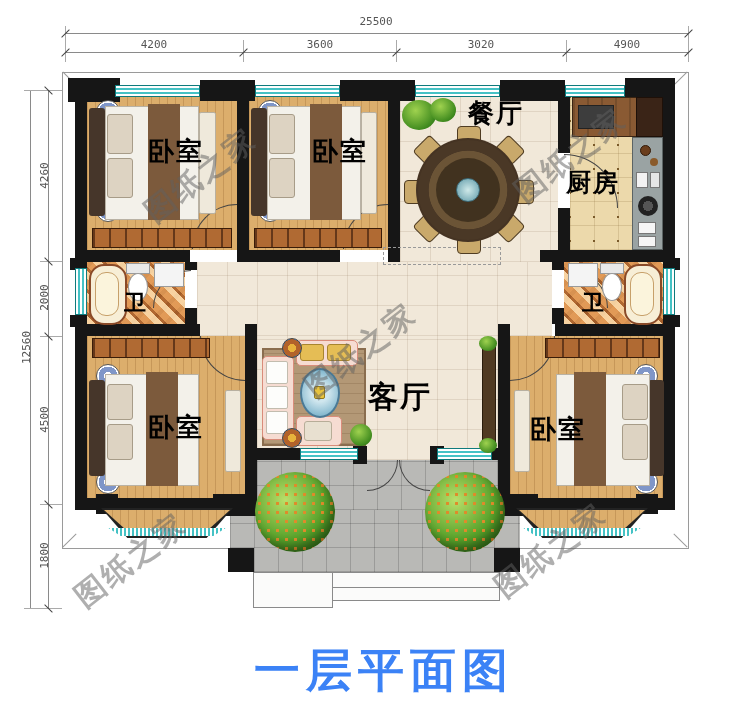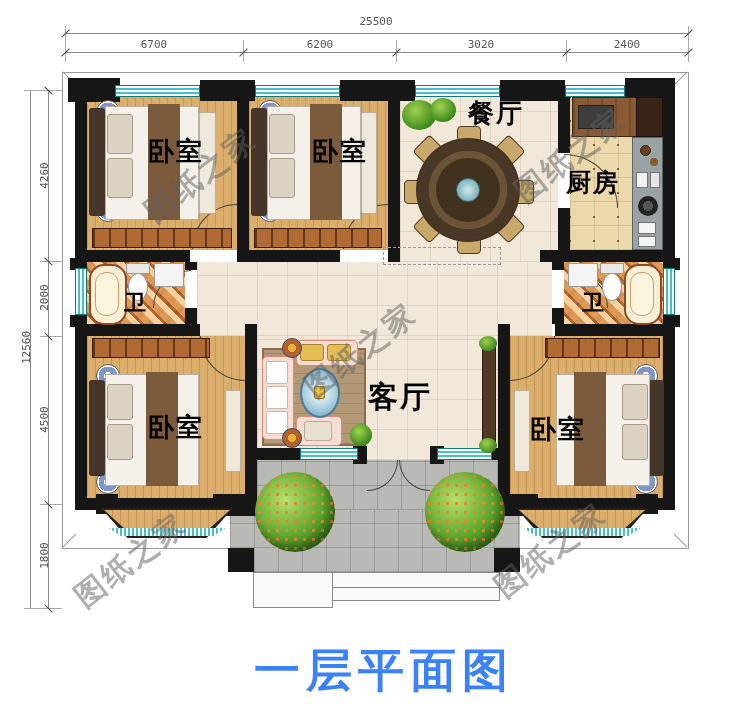--- a/index.html
+++ b/index.html
@@ -45,24 +45,24 @@
   .wc-bowl{position:absolute;background:#ffffff;border:1px solid #9a9a9a;border-radius:50%;}
   .sink{position:absolute;background:#f4f4f4;border:1px solid #9a9a9a;}
 </style>
 </head>
 <body>
 
 <div class="canvas">
 
   <div class="dim" style="left:336px;top:16px;width:80px;">25500</div>
   <div class="dimline" style="left:65px;top:33px;width:623px;height:1px;"></div>
-  <div class="dim" style="left:114px;top:39px;width:80px;">6700</div>
-  <div class="dim" style="left:280px;top:39px;width:80px;">6200</div>
+  <div class="dim" style="left:114px;top:39px;width:80px;">4200</div>
+  <div class="dim" style="left:280px;top:39px;width:80px;">3600</div>
   <div class="dim" style="left:441px;top:39px;width:80px;">3020</div>
-  <div class="dim" style="left:587px;top:39px;width:80px;">2400</div>
+  <div class="dim" style="left:587px;top:39px;width:80px;">4900</div>
   <div class="dimline" style="left:65px;top:52px;width:623px;height:1px;"></div>
   <div class="ext" style="left:65px;top:26px;width:1px;height:36px;"></div>
   <div class="ext" style="left:243px;top:40px;width:1px;height:22px;"></div>
   <div class="ext" style="left:396px;top:40px;width:1px;height:22px;"></div>
   <div class="ext" style="left:566px;top:40px;width:1px;height:22px;"></div>
   <div class="ext" style="left:688px;top:26px;width:1px;height:36px;"></div>
   <div class="tick" style="left:60px;top:52px;transform:rotate(-45deg);"></div>
   <div class="tick" style="left:238px;top:52px;transform:rotate(-45deg);"></div>
   <div class="tick" style="left:391px;top:52px;transform:rotate(-45deg);"></div>
   <div class="tick" style="left:561px;top:52px;transform:rotate(-45deg);"></div>

